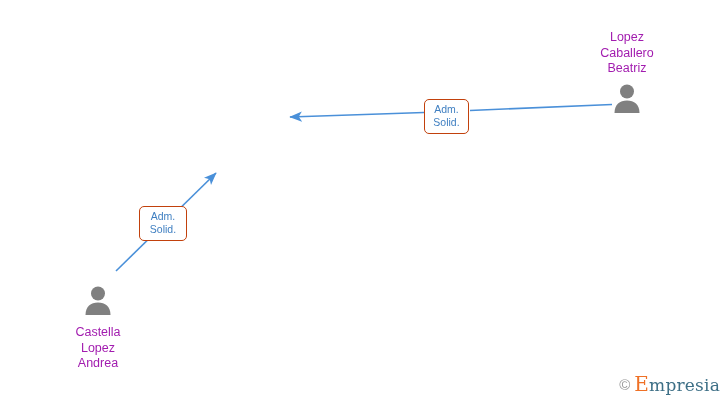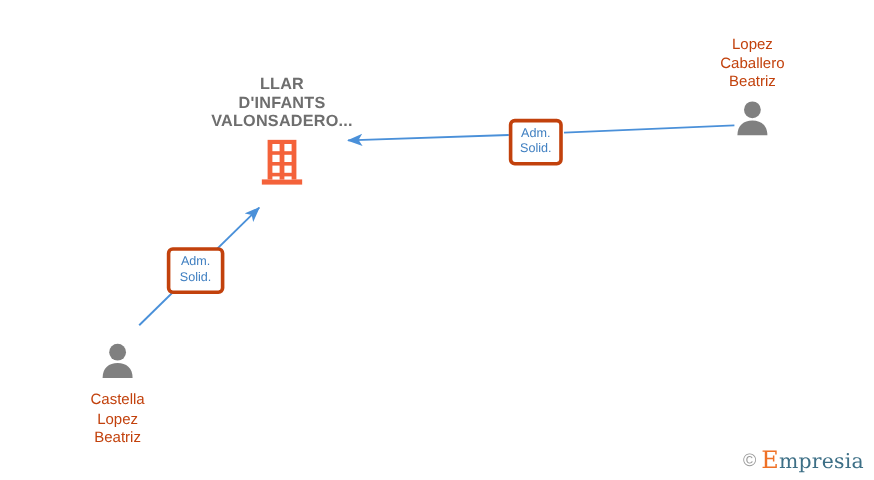--- a/index.html
+++ b/index.html
@@ -53,21 +53,21 @@
     white-space: pre-line;
     margin-bottom: 7px;
   }
   .building-icon {
     display: block;
   }
 
   
   .person-name {
     font-size: 12.5px;
-    color: #c2410c;
+    color: #a21caf;
     line-height: 15.5px;
     white-space: pre-line;
   }
   .avatar-icon {
     display: block;
   }
   #node-person-top {
     left: 547px;
     top: 30px;
   }
@@ -80,21 +80,21 @@
   }
   #node-person-bottom .person-name {
     margin-top: 6px;
   }
 
   
   .edge-label {
     position: absolute;
     box-sizing: border-box;
     background: #ffffff;
-    border: 3px solid #c2410c;
+    border: 1px solid #c2410c;
     border-radius: 5px;
     color: #3f7fc1;
     font-size: 10.5px;
     line-height: 13px;
     text-align: center;
     padding: 3px 6px 4px 6px;
     white-space: pre-line;
   }
   #edge-label-top {
     left: 424px;
@@ -145,43 +145,20 @@
         <path d="M0,0 L8,3.2 L0,6.4 L2,3.2 Z" fill="#4a90d9"></path>
       </marker>
     </defs>
 
     <line x1="612" y1="104.5" x2="470" y2="110.5" stroke="#4a90d9" stroke-width="1.6"></line>
     <line x1="424" y1="112.5" x2="290" y2="117" stroke="#4a90d9" stroke-width="1.6" marker-end="url(#arrowhead-blue)"></line>
 
     <line x1="116" y1="271" x2="216" y2="173" stroke="#4a90d9" stroke-width="1.6" marker-end="url(#arrowhead-blue)"></line>
   </svg>
 
-  <div class="node" id="node-company">
-    <div class="company-title">LLAR
-D'INFANTS
-VALONSADERO...</div>
-    <span class="building-icon">
-      <svg width="34" height="38" viewBox="0 0 34 38" xmlns="http://www.w3.org/2000/svg">
-
-        <rect x="5" y="0.5" width="24" height="33" fill="#f4623a"></rect>
-
-        <rect x="0" y="33.5" width="34" height="4.5" fill="#f4623a"></rect>
-
-        <rect x="9" y="4" width="6" height="6" fill="#ffffff"></rect>
-        <rect x="19" y="4" width="6" height="6" fill="#ffffff"></rect>
-        <rect x="9" y="13" width="6" height="6" fill="#ffffff"></rect>
-        <rect x="19" y="13" width="6" height="6" fill="#ffffff"></rect>
-        <rect x="9" y="22" width="6" height="6" fill="#ffffff"></rect>
-        <rect x="19" y="22" width="6" height="6" fill="#ffffff"></rect>
-
-        <rect x="9" y="31" width="6" height="2.6" fill="#ffffff"></rect>
-        <rect x="19" y="31" width="6" height="2.6" fill="#ffffff"></rect>
-      </svg>
-    </span>
-  </div>
 
   <div class="node" id="node-person-top">
     <div class="person-name">Lopez
 Caballero
 Beatriz</div>
     <span class="avatar-icon">
       <svg width="30" height="30" viewBox="0 0 30 30" xmlns="http://www.w3.org/2000/svg">
         <circle cx="15" cy="8.5" r="7" fill="#808080"></circle>
         <path d="M2.5,30 C2.5,21.5 7.8,17.5 15,17.5 C22.2,17.5 27.5,21.5 27.5,30 Z" fill="#808080"></path>
       </svg>
@@ -190,21 +167,21 @@
 
   <div class="node" id="node-person-bottom">
     <span class="avatar-icon">
       <svg width="30" height="30" viewBox="0 0 30 30" xmlns="http://www.w3.org/2000/svg">
         <circle cx="15" cy="8.5" r="7" fill="#808080"></circle>
         <path d="M2.5,30 C2.5,21.5 7.8,17.5 15,17.5 C22.2,17.5 27.5,21.5 27.5,30 Z" fill="#808080"></path>
       </svg>
     </span>
     <div class="person-name">Castella
 Lopez
-Beatriz</div>
+Andrea</div>
   </div>
 
   <div class="edge-label" id="edge-label-top">Adm.
 Solid.</div>
   <div class="edge-label" id="edge-label-bottom">Adm.
 Solid.</div>
 
   <div id="watermark">
     <span class="wm-copy">©</span>
     <span class="wm-word"><span class="wm-cap">E</span><span>mpresia</span></span>

